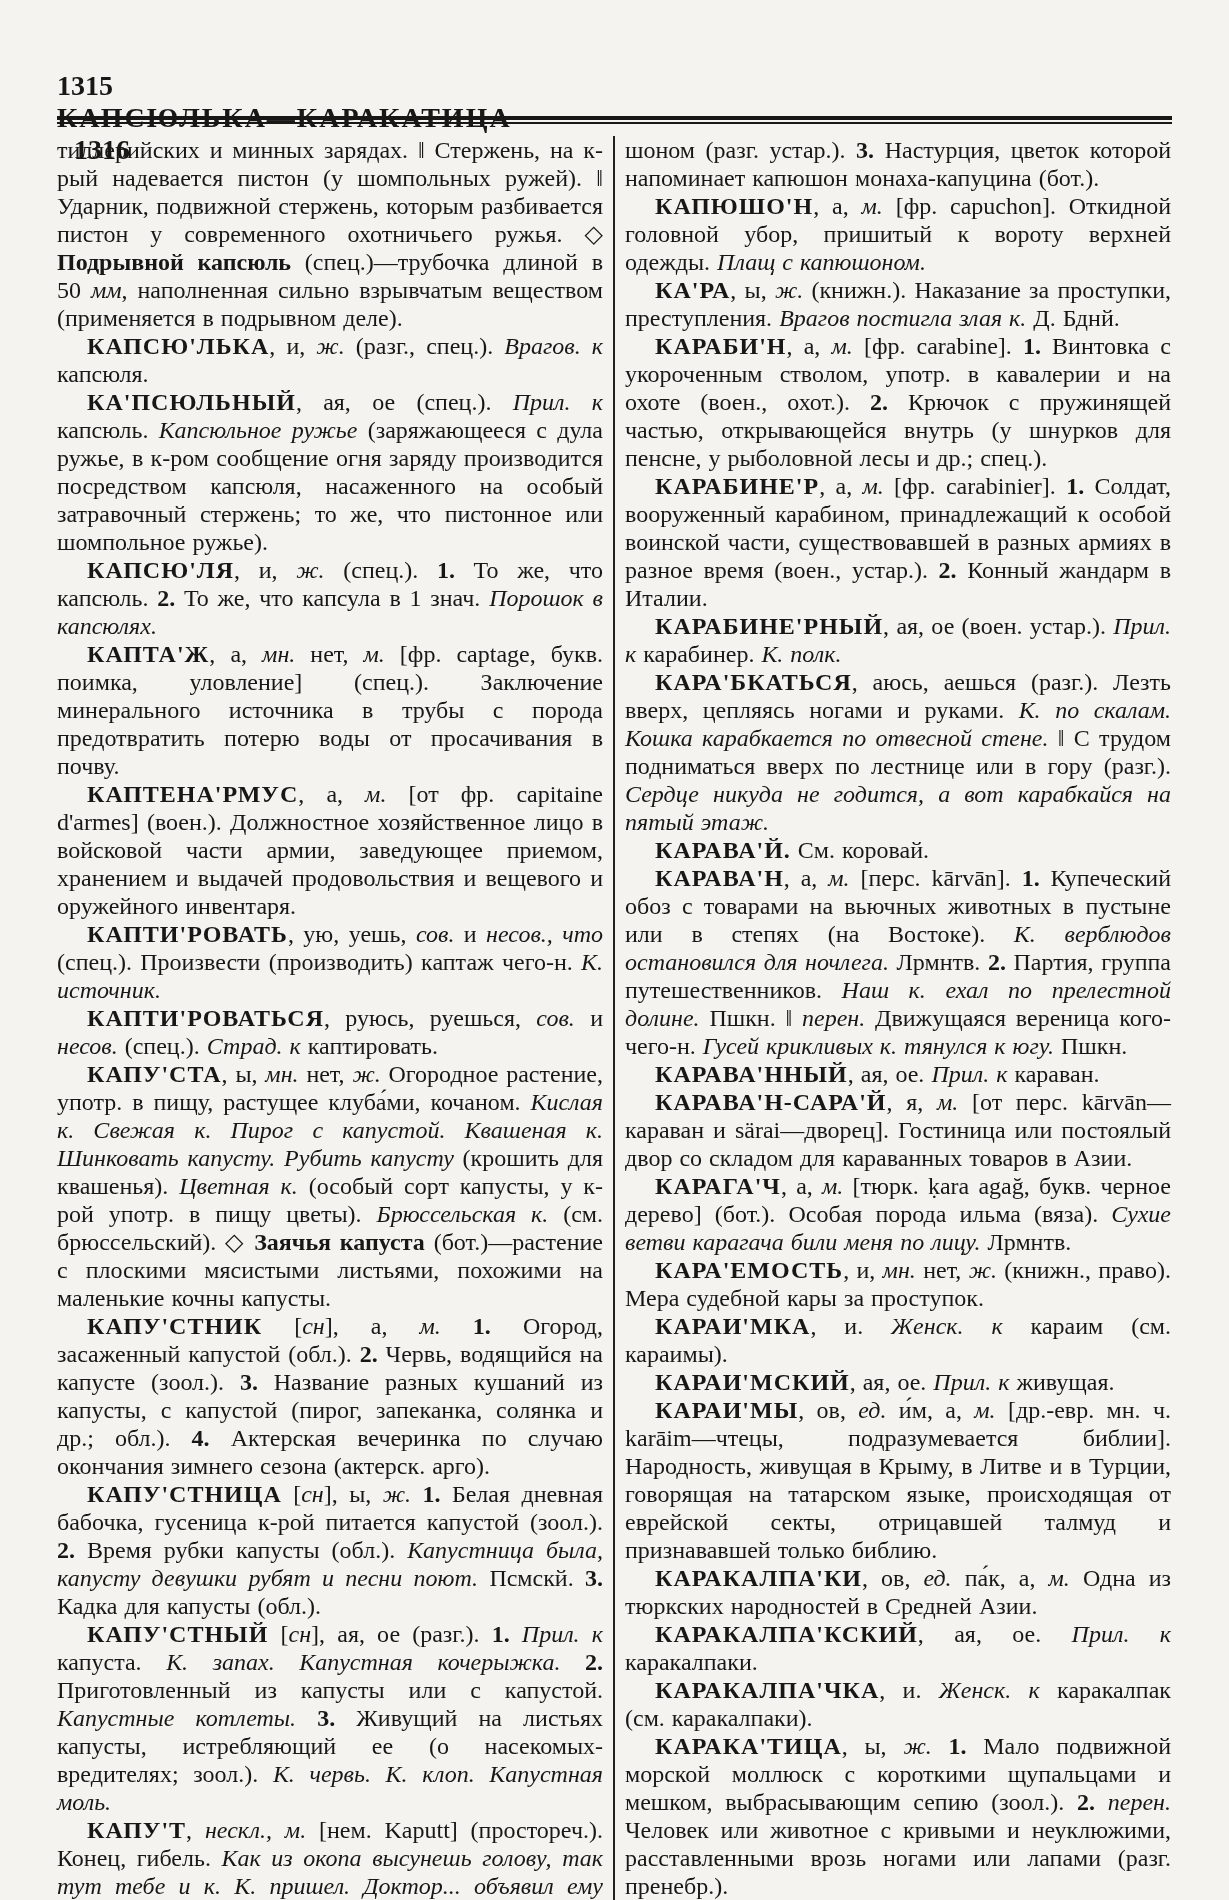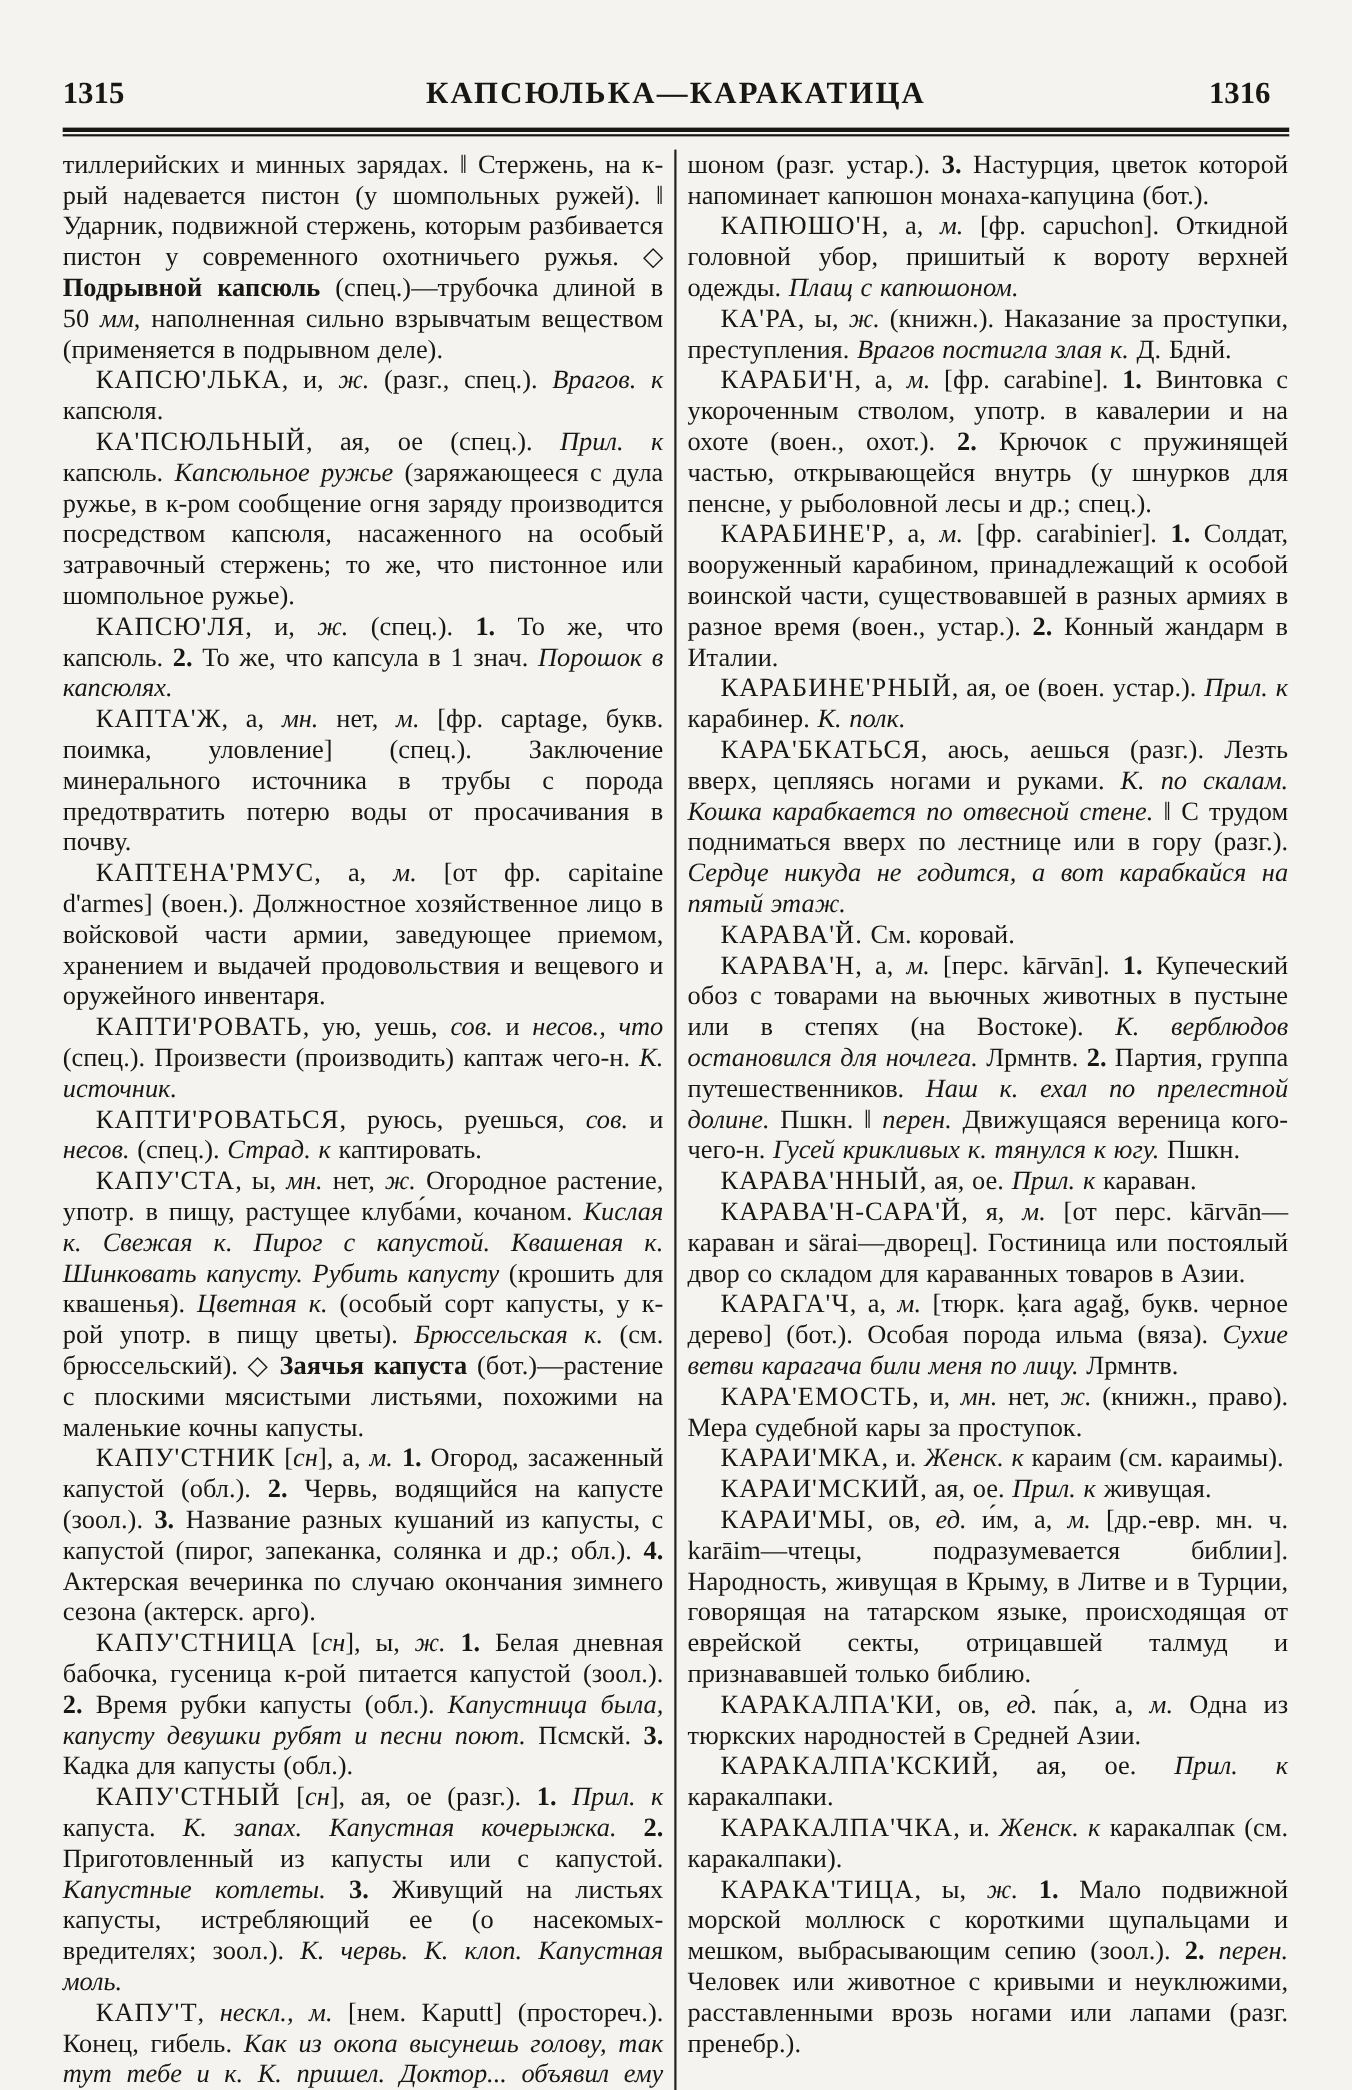--- a/index.html
+++ b/index.html
@@ -6,21 +6,21 @@
   body {
     width: 1229px; height: 1900px;
     background: #f4f3ef;
     color: #181715;
     font-family: "Liberation Serif", "DejaVu Serif", serif;
     position: relative;
     overflow: hidden;
   }
   .page-head {
     position: absolute; top: 70px; left: 57px; width: 1115px;
-    display: flex; align-items: baseline;
+    display: flex; align-items: baseline; flex-direction: column;
   }
   .pagenum { font-weight: bold; font-size: 28px; width: 90px; }
   .pagenum.right { text-align: center; }
   .head-title {
     flex: 1; text-align: center;
     font-weight: bold; font-size: 28px; letter-spacing: 2px;
   }
   .double-rule {
     position: absolute; top: 116px; left: 57px; width: 1115px;
     height: 2px;
@@ -37,21 +37,21 @@
   .divider { width: 2px; background: #23211e; align-self: stretch; }
   p.entry {
     margin: 0;
     font-size: 24px;
     line-height: 28px;
     text-align: justify;
     text-indent: 30px;
     word-spacing: 1px;
   }
   p.entry.noindent { text-indent: 0; }
-  .run-h { font-weight: normal; letter-spacing: 1px; }
+  .run-h { font-weight: bold; letter-spacing: 1px; }
   .run-b { font-weight: bold; }
   .run-i { font-style: italic; }
   .run-n { }
 </style>
 </head>
 <body>
 
 <div class="page-head">
   <div class="pagenum">1315</div>
   <div class="head-title">КАПСЮЛЬКА—КАРАКАТИЦА</div>

